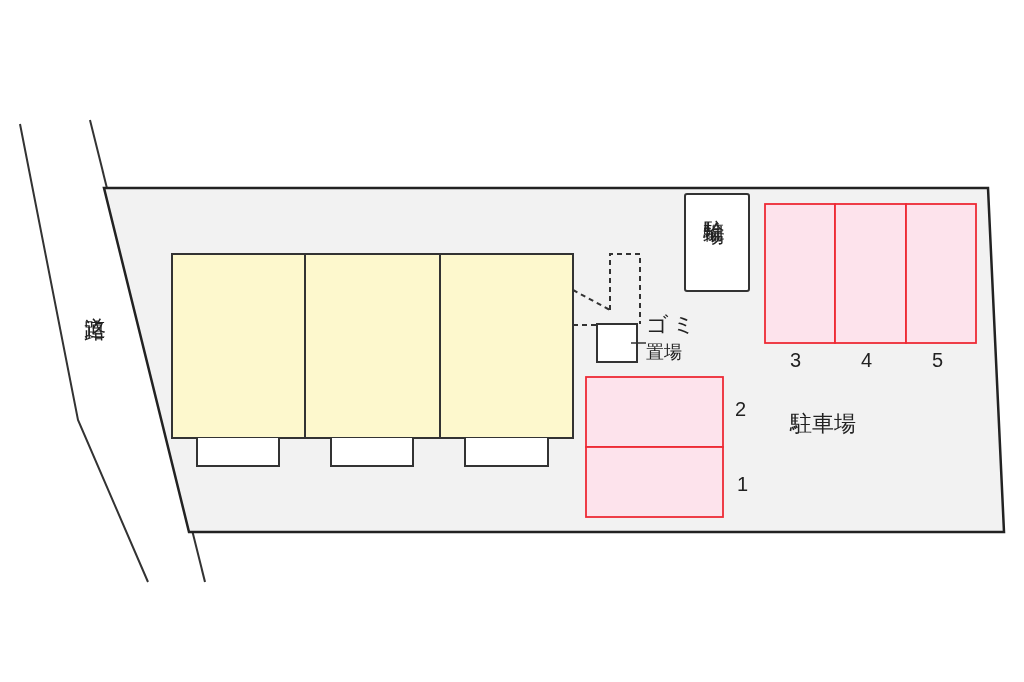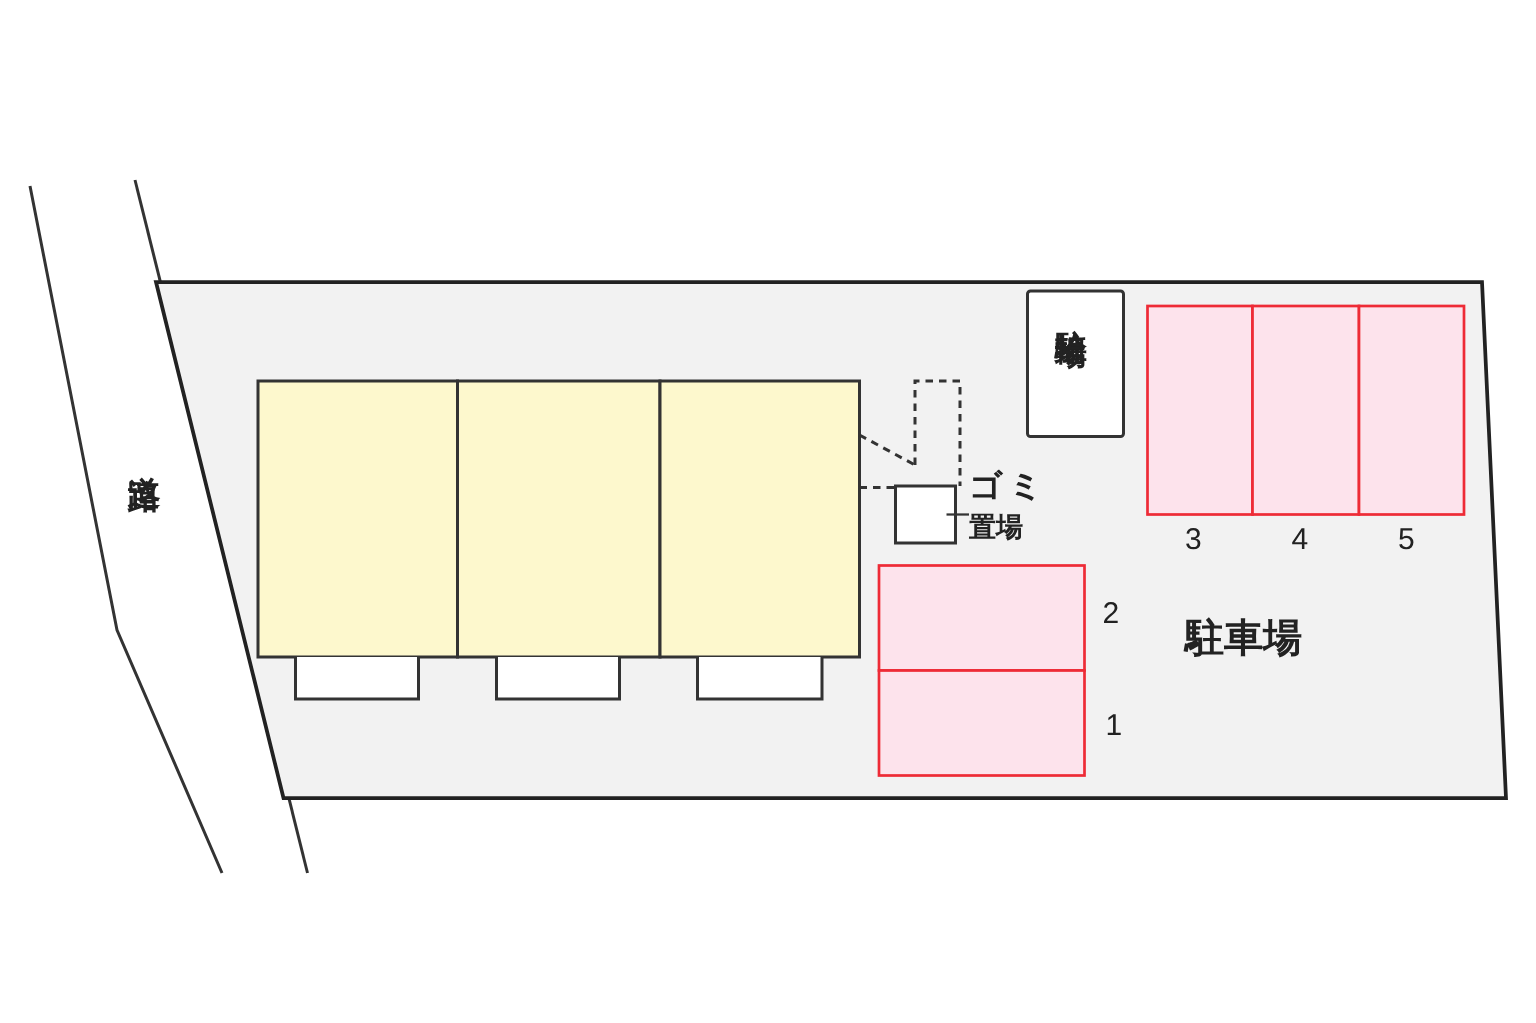--- a/index.html
+++ b/index.html
@@ -2,21 +2,21 @@
 <html><head>
   <meta charset="utf-8">
   <style>
     html, body { margin: 0; padding: 0; background: #ffffff; }
     body { width: 1024px; height: 682px; position: relative; overflow: hidden;
            font-family: "DejaVu Sans", "Liberation Sans", sans-serif; }
     svg.map { position: absolute; left: 0; top: 0; }
     .lbl { position: absolute; color: #222; line-height: 1; white-space: nowrap; }
     .vert { writing-mode: vertical-rl; text-orientation: upright; letter-spacing: 2px; }
     .num { font-family: "Liberation Sans", "DejaVu Sans", sans-serif; font-size: 20px; }
-    .jp { font-size: 21px; font-weight: bold; }
+    .jp { font-size: 21px; font-weight: normal; }
   </style>
 </head>
 <body>
 
 <svg class="map" width="1024" height="682" viewBox="0 0 1024 682">
 
   <polyline points="20,124 78,420 148,582" fill="none" stroke="#333" stroke-width="2"></polyline>
   <line x1="90" y1="120" x2="205" y2="582" stroke="#333" stroke-width="2"></line>
 
   <polygon points="104,188 988,188 1004,532 189,532" fill="#f2f2f2" stroke="#222" stroke-width="2.5"></polygon>
@@ -54,19 +54,19 @@
   </g>
 </svg>
 
 <div class="lbl vert jp" style="left:84px; top:300px; font-size:22px;">道路</div>
 
 <div class="lbl vert jp" style="left:703px; top:202px; font-size:21px; letter-spacing:3px;">駐輪場</div>
 
 <div class="lbl jp" style="left:646px; top:314px; font-size:22px; letter-spacing:4px;">ゴミ</div>
 <div class="lbl jp" style="left:646px; top:343px; font-size:18px;">置場</div>
 
-<div class="lbl jp" style="left:790px; top:413px; font-size:26px;">駐車場</div>
+<div class="lbl jp" style="left:790px; top:413px; font-size:22px;">駐車場</div>
 
 <div class="lbl num" style="left:790px; top:350px;">3</div>
 <div class="lbl num" style="left:861px; top:350px;">4</div>
 <div class="lbl num" style="left:932px; top:350px;">5</div>
 <div class="lbl num" style="left:735px; top:399px;">2</div>
 <div class="lbl num" style="left:737px; top:474px;">1</div>
 
 </body></html>

